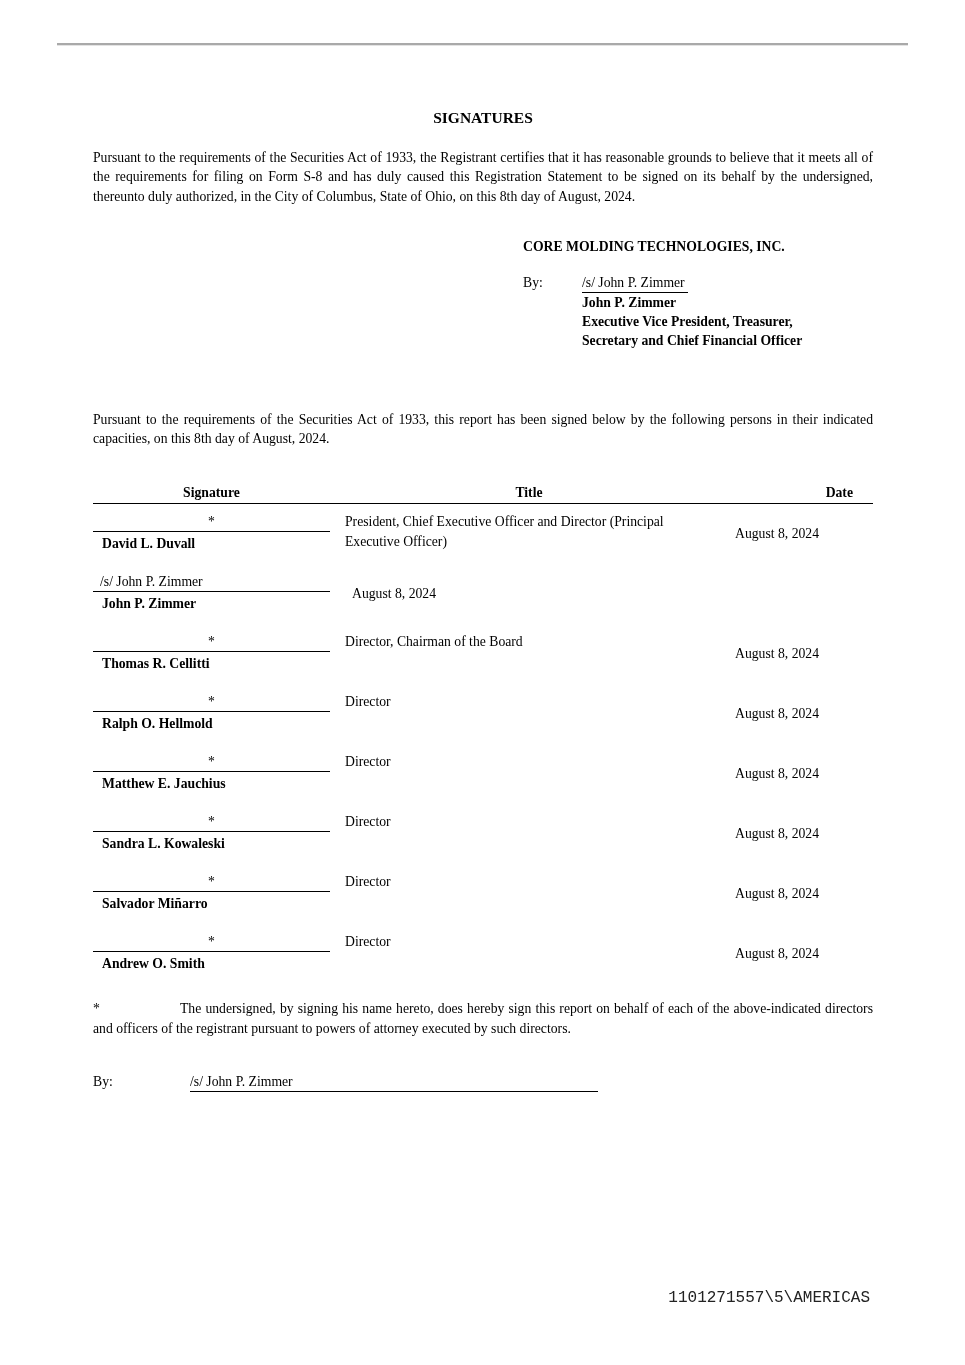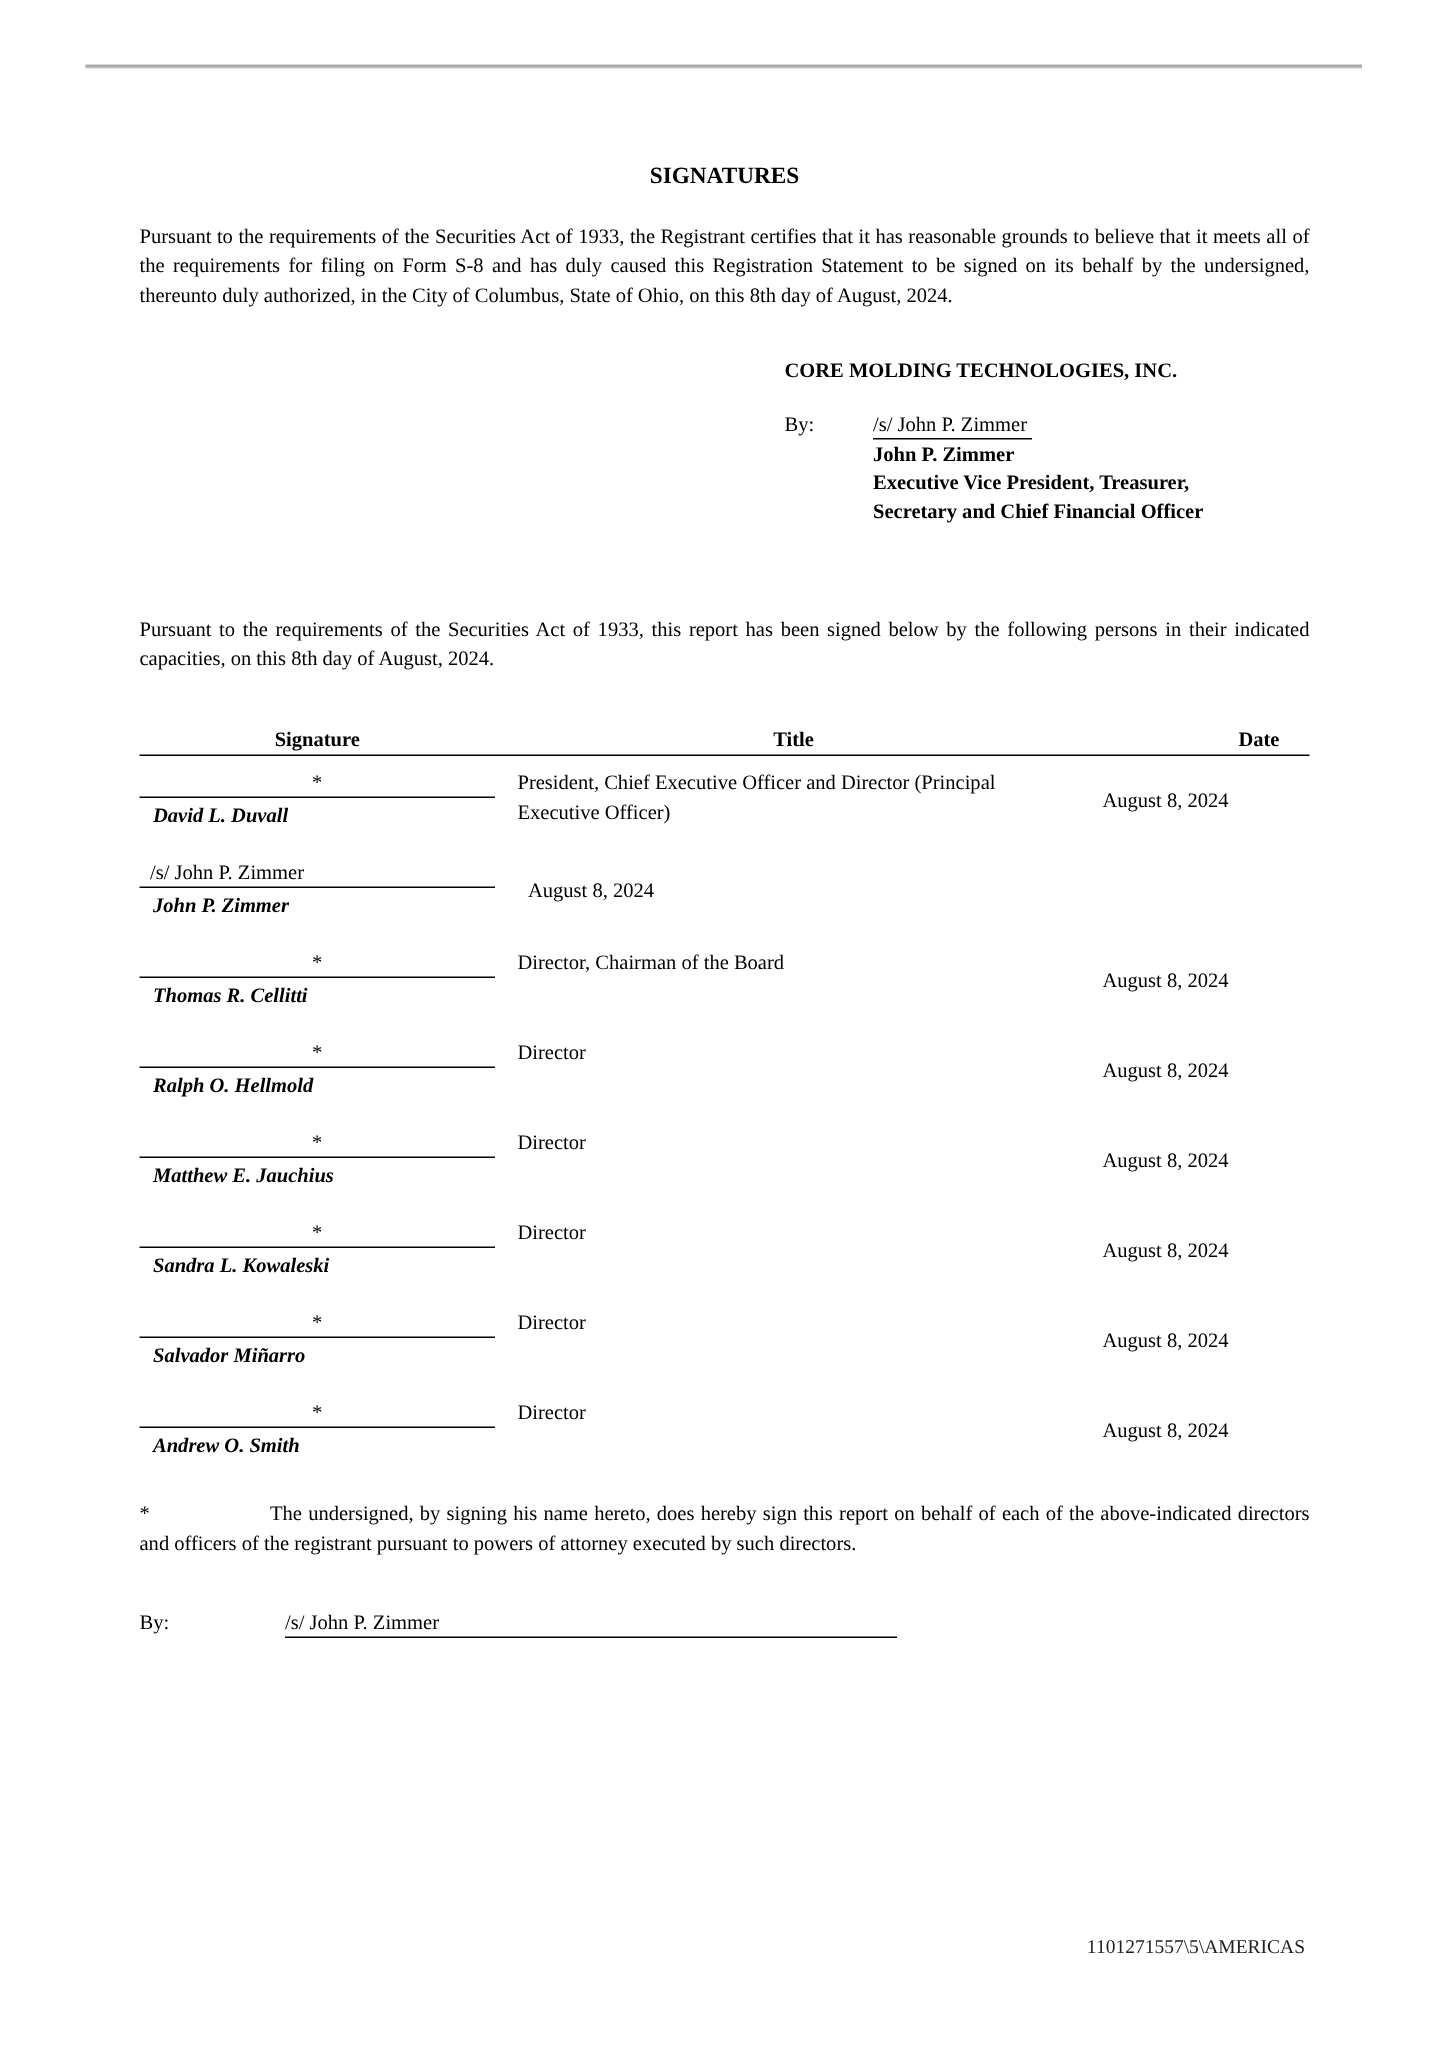--- a/index.html
+++ b/index.html
@@ -21,32 +21,32 @@
   .t-head{display:grid;grid-template-columns:237px 383px 160px;border-bottom:1.5px solid #000;
           font-weight:bold;line-height:17px;padding-bottom:2px;}
   .th-sig{text-align:center;}
   .th-title{text-align:center;padding-left:15px;}
   .th-date{text-align:right;padding-left:22px;padding-right:20px;}
   .t-body{padding-top:8px;}
   .t-row{display:grid;grid-template-columns:237px 383px 160px;margin-bottom:19px;}
   .cell-sig{width:237px;}
   .sig-line{height:19px;line-height:19px;border-bottom:1px solid #000;text-align:center;}
   .sig-line.left{text-align:left;padding-left:7px;}
-  .sig-name{font-weight:bold;padding-left:9px;padding-top:2px;line-height:19px;font-style:italic;}
+  .sig-name{font-weight:bold;padding-left:9px;padding-top:2px;line-height:19px;}
   .cell-title{padding-left:15px;padding-right:15px;}
   .cell-date{padding-left:22px;margin-top:12px;}
   .footnote{margin-top:26px;text-align:justify;}
   .fn-marker{display:inline-block;width:87px;}
   .attorney-block{margin-top:34px;line-height:19px;}
   .att-row{display:flex;}
   .att-by{display:inline-block;width:97px;}
   .att-sig{display:inline-block;width:408px;border-bottom:1px solid #000;}
   .att-name{font-weight:bold;margin-left:97px;margin-top:11px;}
-  .doc-footer{position:absolute;top:1292px;right:95px;font-family:Liberation Serif, serif;
-              font-size:13px;color:#222;line-height:12px;}
+  .doc-footer{position:absolute;top:1292px;right:95px;font-family:Liberation Mono, monospace;
+              font-size:16px;color:#222;line-height:12px;}
 </style>
 </head>
 <body>
 
 <div class="page">
   <div class="top-rule"></div>
 
   <div class="content">
     <h1 class="heading">SIGNATURES</h1>
 

